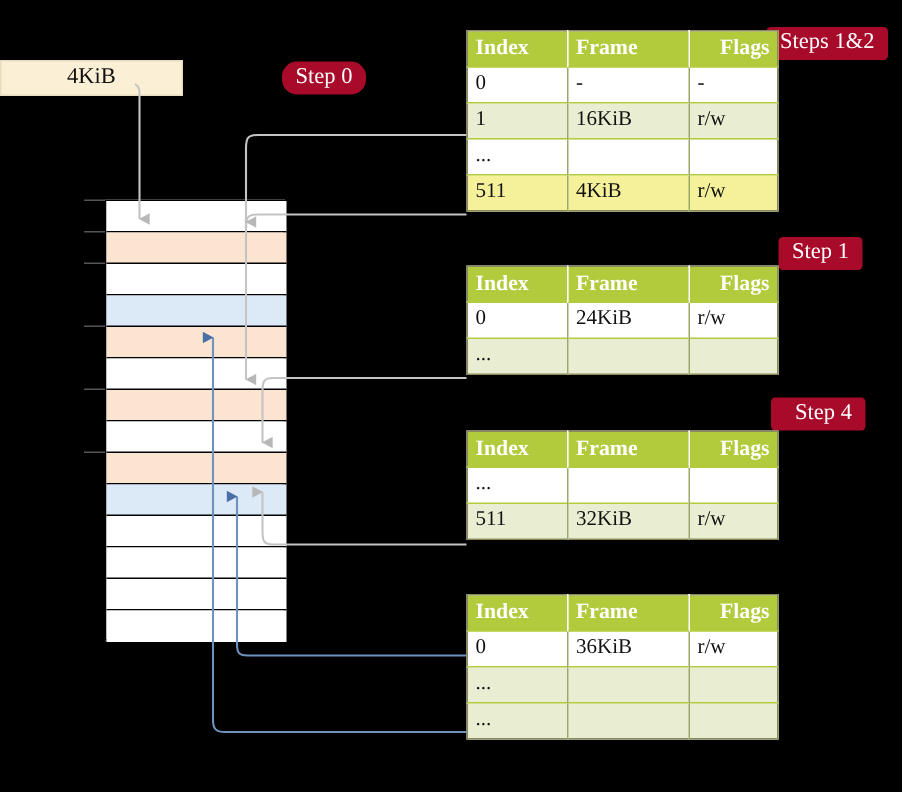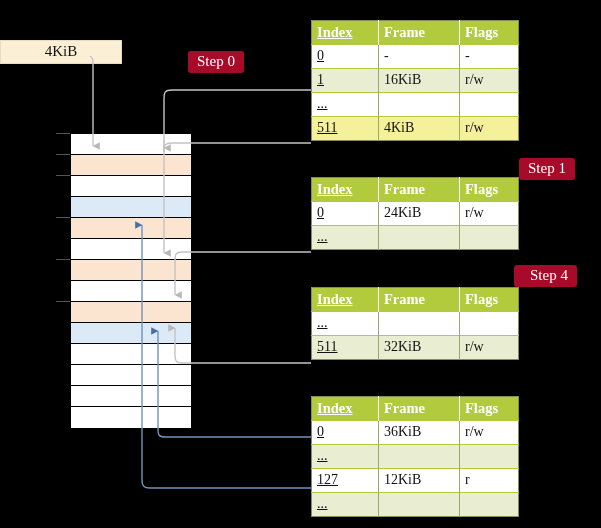--- a/index.html
+++ b/index.html
@@ -58,34 +58,34 @@
   .ptable th {
     background: #b2cb3c;
     color: #ffffff;
     font-weight: bold;
     text-align: left;
     padding: 2px 5px 3px 5px;
     border-right: 1px solid #ffffff;
     font-size: 14.5px;
     line-height: 18px;
   }
-  .ptable th:last-child { border-right: none; }
+  .ptable th:last-child { border-right: none; text-align: right; }
   .ptable td {
     padding: 2px 5px 3px 5px;
     border-right: 1px solid #9aa86a;
     border-top: 1px solid #b2cb3c;
     color: #111111;
     height: 18px;
     line-height: 18px;
     vertical-align: top;
   }
   .ptable td:last-child { border-right: none; }
   .ptable tr.alt td { background: #e9eed2; }
   .ptable tr.hl td { background: #f5f09a; }
-  .col-index { width: 56px; text-decoration: underline; }
+  .col-index { width: 56px; }
   .col-frame { width: 70px; font-family: Liberation Serif, serif; }
   .col-flags { width: 48px; }
 
   
   #memcol {
     position: absolute;
     left: 70px;
     top: 133px;
     width: 120px;
     height: 282px;
@@ -180,21 +180,22 @@
 
     <g>
       <path d="M 311,437 L 165,437 C 159,437 158,435 158,429 L 158,331" stroke="#6f92bf" stroke-width="1.4" fill="none" marker-end="url(#bluehead)"></path>
     </g>
 
     <g>
       <path d="M 311,488 L 150,488 C 144,488 142,486 142,480 L 142,225" stroke="#6f92bf" stroke-width="1.4" fill="none" marker-end="url(#bluehead)"></path>
     </g>
   </svg>
 
-<div class="step-badge" style="left: 188px; top: 51px;">Step 0</div>
+<div class="step-badge" style="left: 188px; top: 41px; border-radius: 10px;">Step 0</div>
+    <div class="step-badge" style="left: 511px; top: 18px;">Steps 1&amp;2</div>
     <div class="step-badge" style="left: 519px; top: 158px;">Step 1</div>
     <div class="step-badge" style="left: 514px; top: 265px; padding-left: 16px;">Step 4</div>
     <table class="ptable" style="left: 311px; top: 20px;">
       <thead>
         <tr>
           <th class="col-index">Index</th>
           <th class="col-frame">Frame</th>
           <th class="col-flags">Flags</th>
         </tr>
       </thead>
@@ -274,25 +275,20 @@
       <tbody>
         <tr>
           <td class="col-index">0</td>
           <td class="col-frame">36KiB</td>
           <td class="col-flags">r/w</td>
         </tr>
         <tr class="alt">
           <td class="col-index">...</td>
           <td class="col-frame"></td>
           <td class="col-flags"></td>
-        </tr>
-        <tr>
-          <td class="col-index">127</td>
-          <td class="col-frame">12KiB</td>
-          <td class="col-flags">r</td>
         </tr>
         <tr class="alt">
           <td class="col-index">...</td>
           <td class="col-frame"></td>
           <td class="col-flags"></td>
         </tr>
       </tbody>
     </table>
     <div class="tick" style="top: 133px;"></div>
     <div class="tick" style="top: 154px;"></div>

